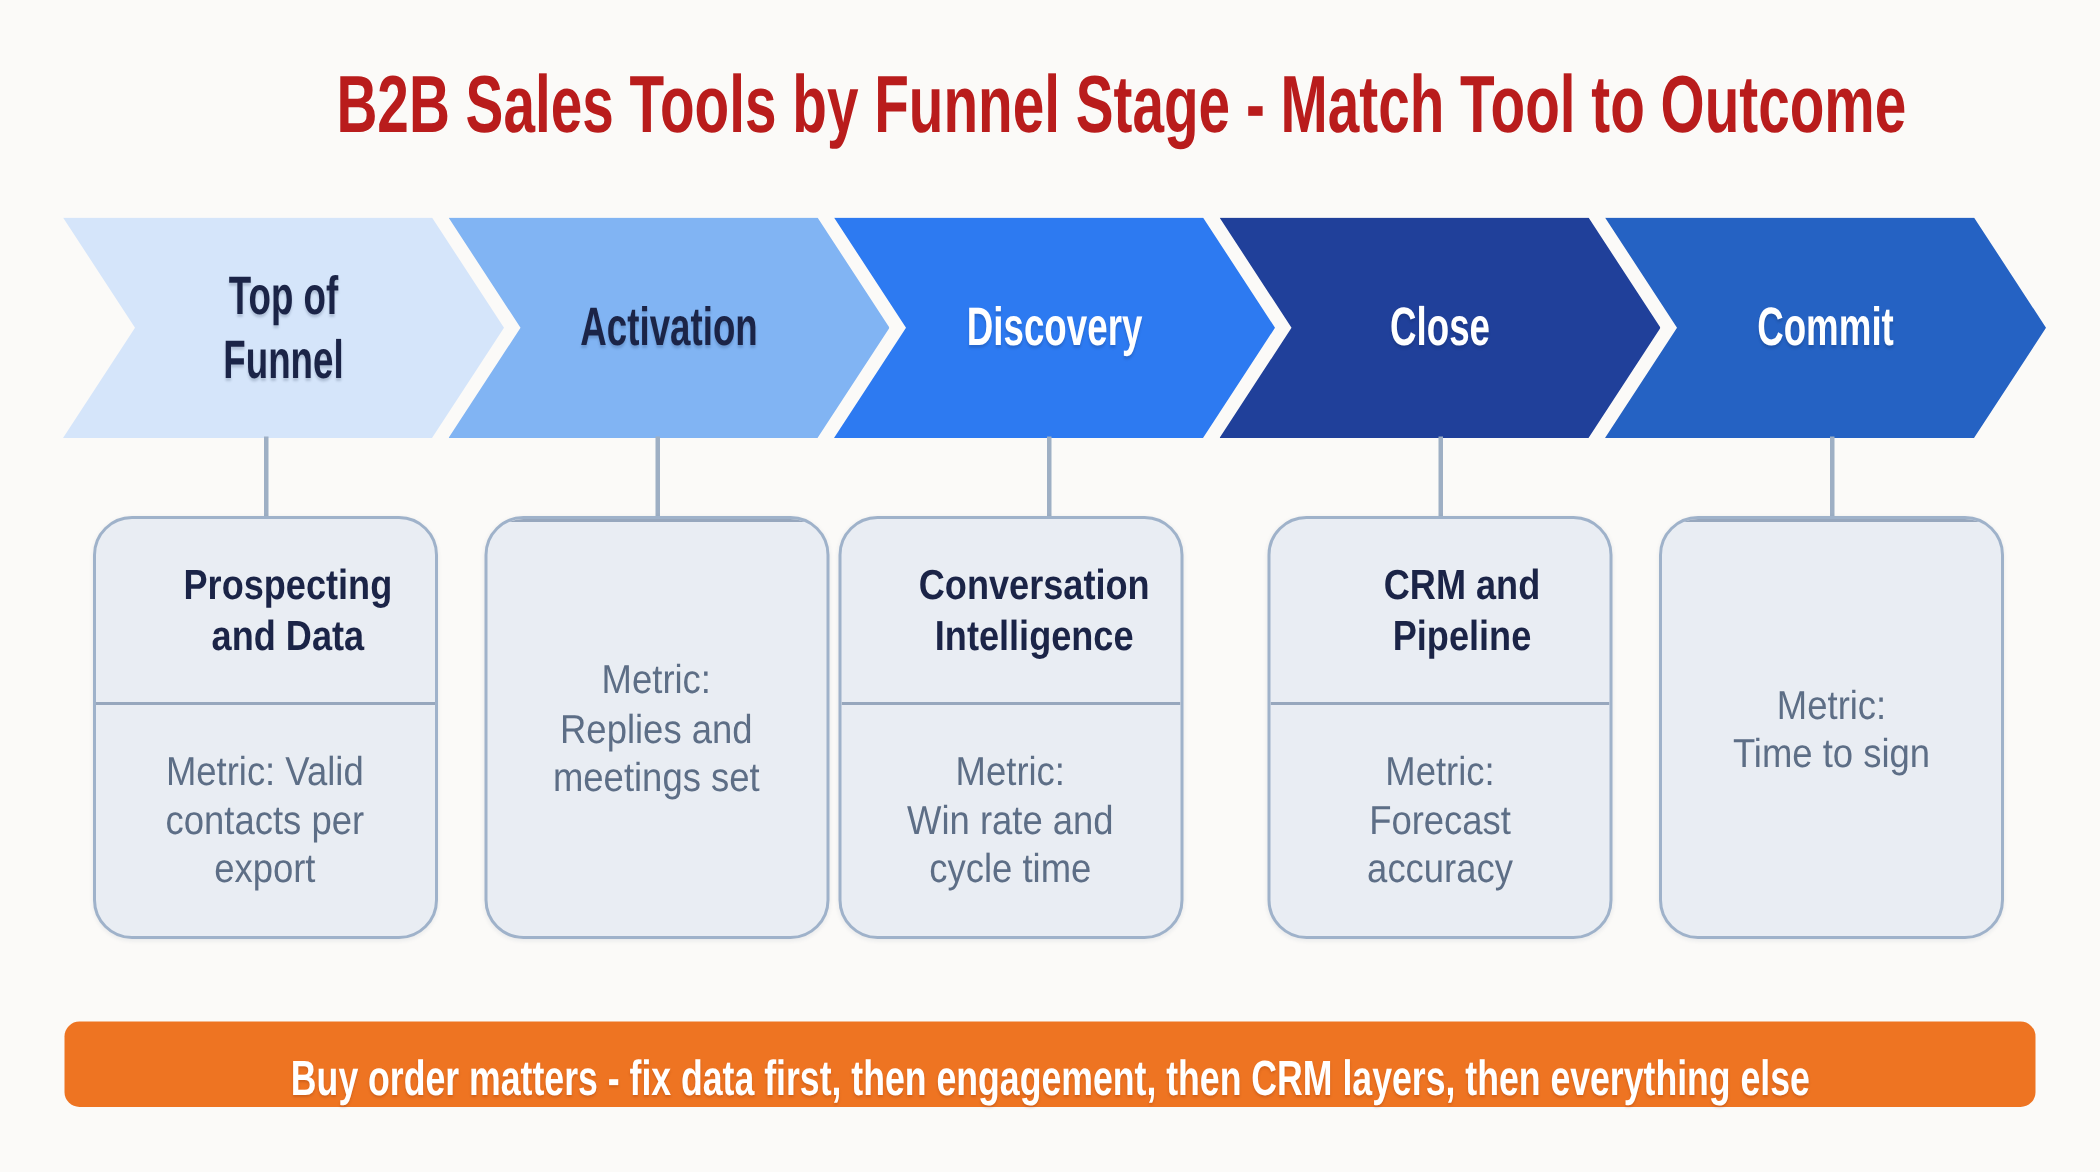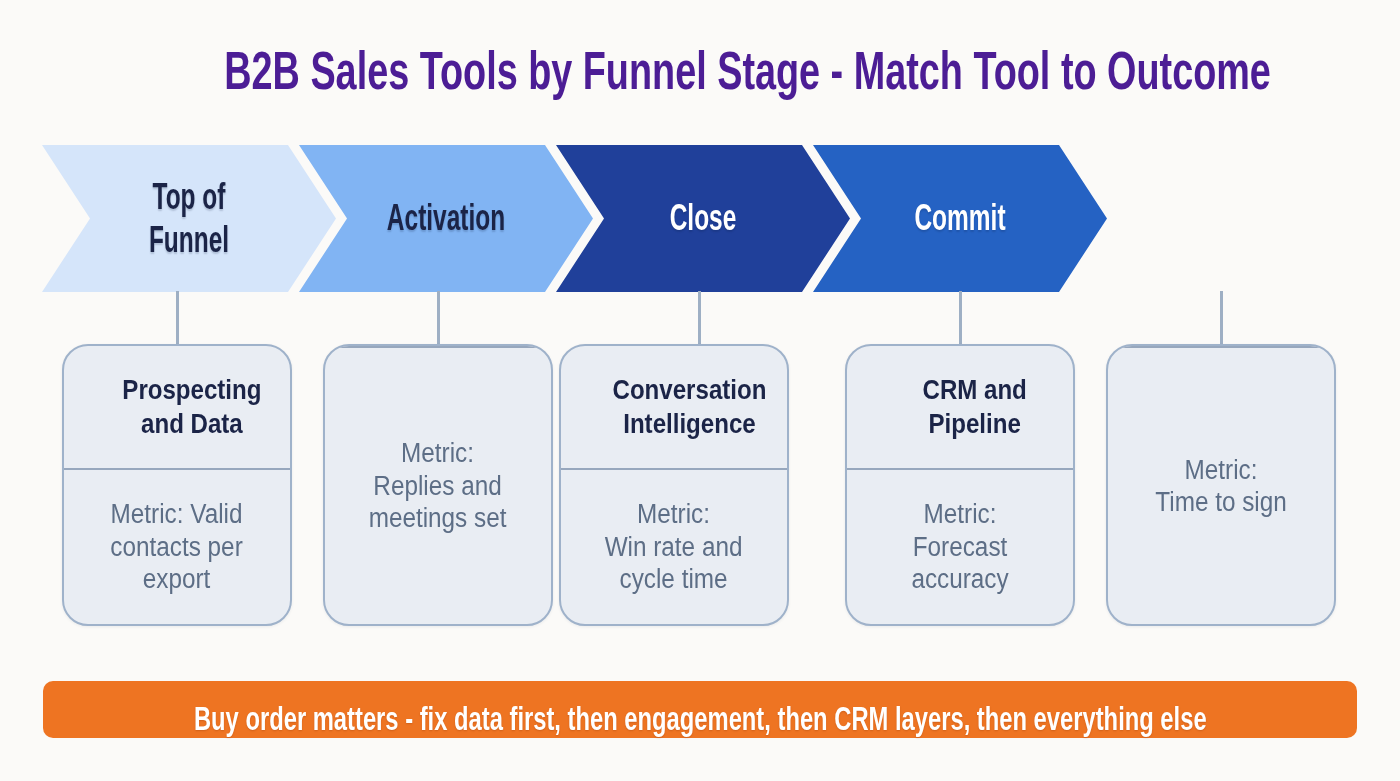--- a/index.html
+++ b/index.html
@@ -14,21 +14,21 @@
     background: #fbfaf8;
     overflow: hidden;
   }
 
   
   .title {
     position: absolute;
     left: 0; top: 42px;
     width: 100%;
     text-align: center;
-    color: #4c1d95;
+    color: #b91c1c;
     font-size: 54px;
     font-weight: 700;
     line-height: 1.05;
     white-space: nowrap;
   }
   .title .squish {
     display: inline-block;
     transform: scaleX(0.70);
     transform-origin: center;
   }
@@ -153,20 +153,23 @@
   <h1 class="title"><span class="squish">B2B Sales Tools by Funnel Stage - Match Tool to Outcome</span></h1>
 
   <div class="stages">
     <div class="stage" style="background-color: rgb(213, 229, 250);">
       <span class="stage-label" style="color: rgb(27, 36, 71);">Top of
 Funnel</span>
     </div>
     <div class="stage" style="background-color: rgb(129, 180, 243);">
       <span class="stage-label" style="color: rgb(27, 36, 71);">Activation</span>
     </div>
+    <div class="stage" style="background-color: rgb(45, 122, 241);">
+      <span class="stage-label" style="color: rgb(255, 255, 255);">Discovery</span>
+    </div>
     <div class="stage" style="background-color: rgb(32, 64, 154);">
       <span class="stage-label" style="color: rgb(255, 255, 255);">Close</span>
     </div>
     <div class="stage" style="background-color: rgb(37, 98, 195);">
       <span class="stage-label" style="color: rgb(255, 255, 255);">Commit</span>
     </div>
   </div>
 
   <div class="connector" style="left:175.5px"></div>
   <div class="connector" style="left:436.5px"></div>

